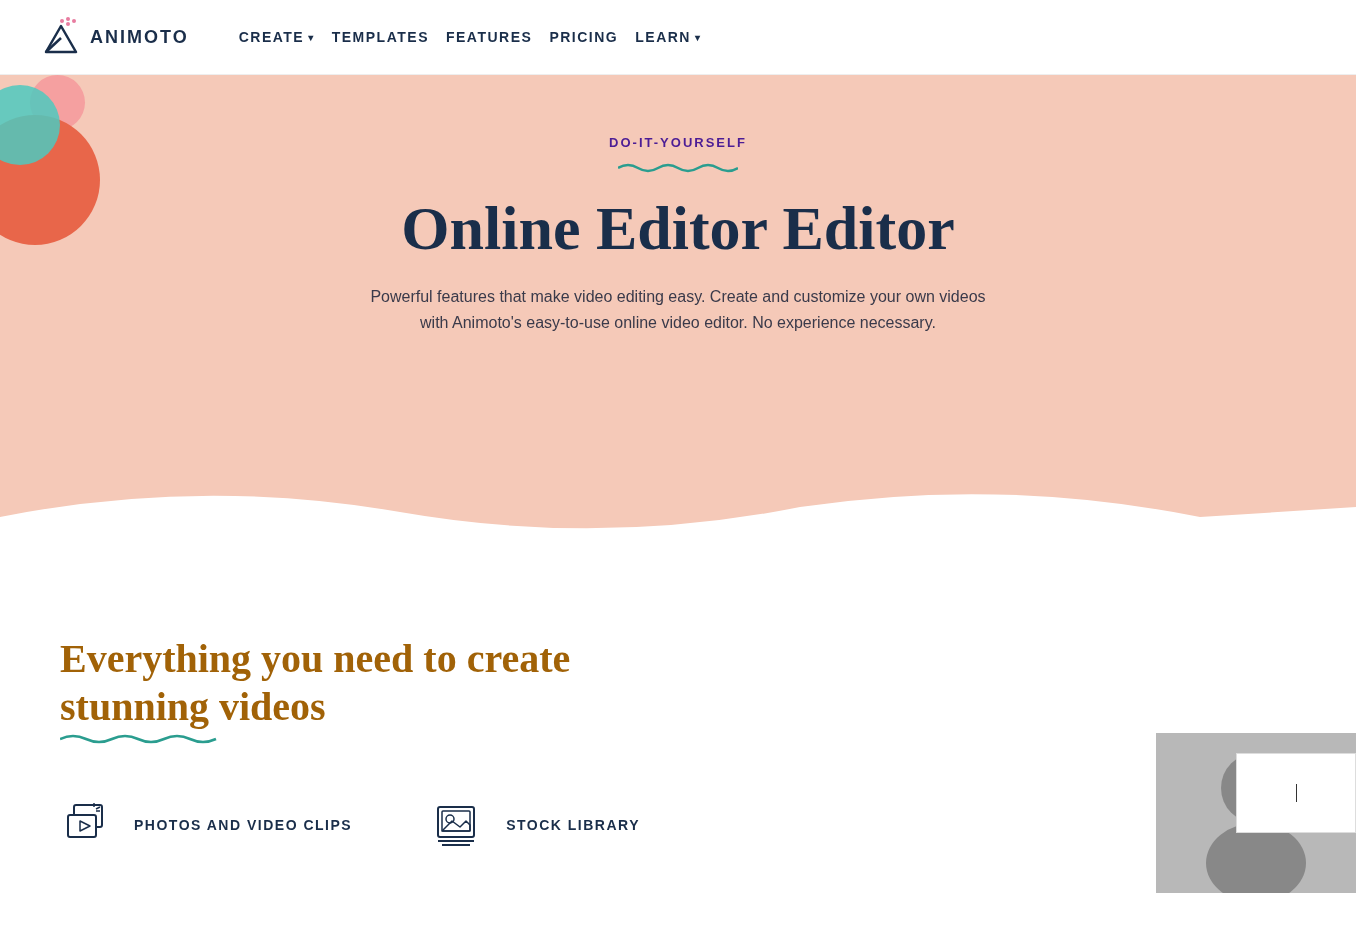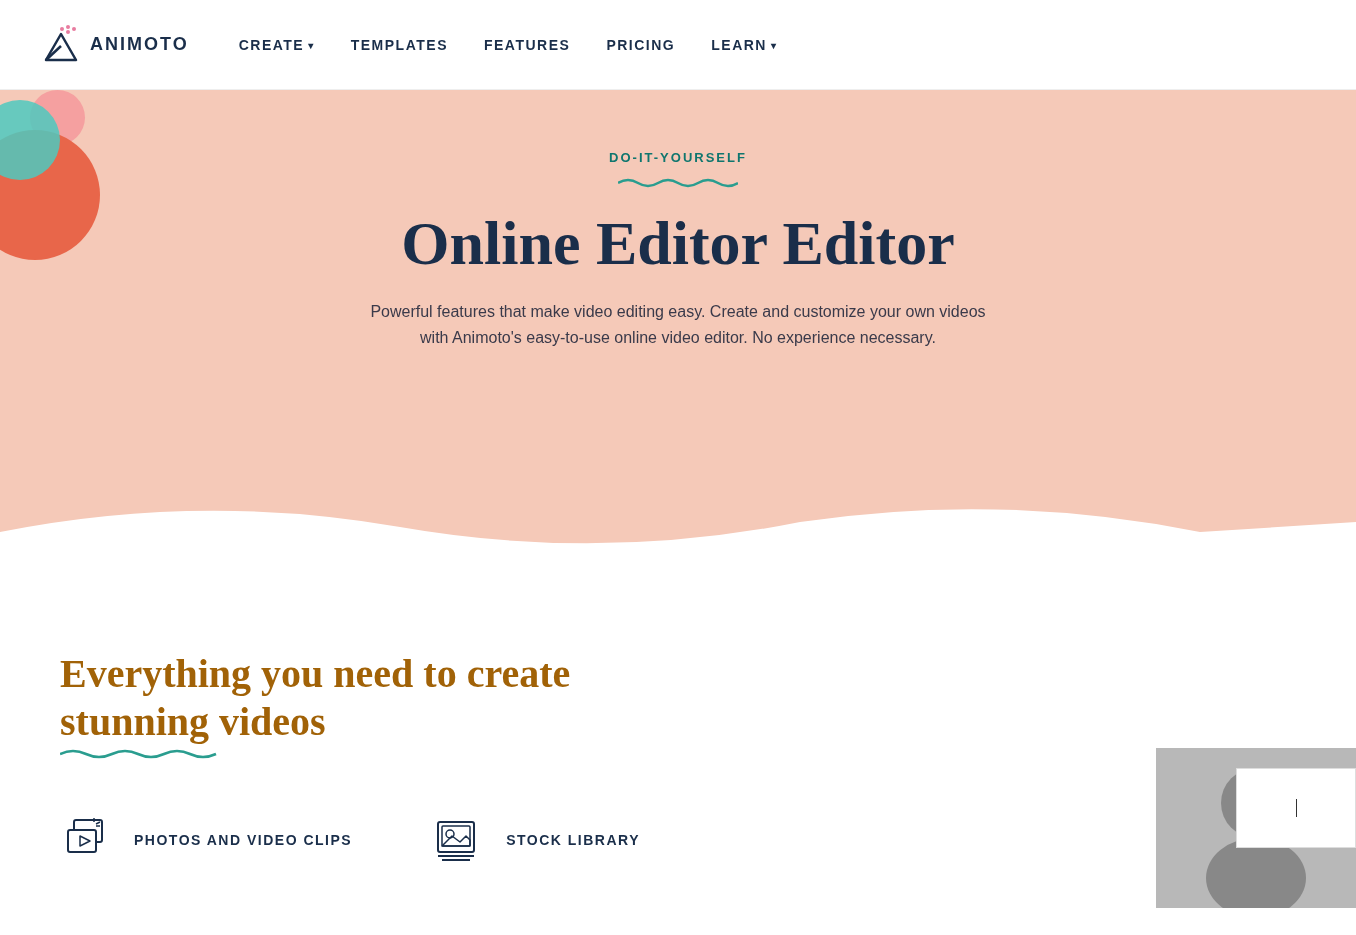--- a/index.html
+++ b/index.html
@@ -3,21 +3,21 @@
   <meta charset="utf-8">
   <style>
     * { margin: 0; padding: 0; box-sizing: border-box; }
     body { font-family: 'Georgia', serif; background: #fff; width: 1356px; overflow-x: hidden; }
 
     
     header {
       display: flex;
       align-items: center;
       padding: 0 40px;
-      height: 90px;
+      height: 75px;
       background: #fff;
       border-bottom: 1px solid #eee;
       position: relative;
       z-index: 10;
     }
     .logo-area {
       display: flex;
       align-items: center;
       gap: 8px;
       margin-right: 50px;
@@ -29,21 +29,21 @@
     .logo-text {
       font-family: Arial, sans-serif;
       font-weight: 700;
       font-size: 18px;
       color: #1a2e4a;
       letter-spacing: 2px;
     }
     nav {
       display: flex;
       align-items: center;
-      gap: 36px;
+      gap: 17px;
     }
     .nav-item {
       font-family: Arial, sans-serif;
       font-size: 14px;
       font-weight: 700;
       color: #1a2e4a;
       letter-spacing: 1.5px;
       cursor: pointer;
       text-transform: uppercase;
       display: flex;
@@ -103,21 +103,21 @@
       background: #f5a0a0;
       border-radius: 50%;
       z-index: 1;
     }
 
     .hero-subtitle {
       font-family: Arial, sans-serif;
       font-size: 13px;
       font-weight: 700;
       letter-spacing: 2px;
-      color: #0f766e;
+      color: #4c1d95;
       text-transform: uppercase;
       margin-bottom: 10px;
     }
     .wavy-line {
       display: block;
       margin: 0 auto 18px;
       width: 120px;
       height: 16px;
     }
     .hero-title {

